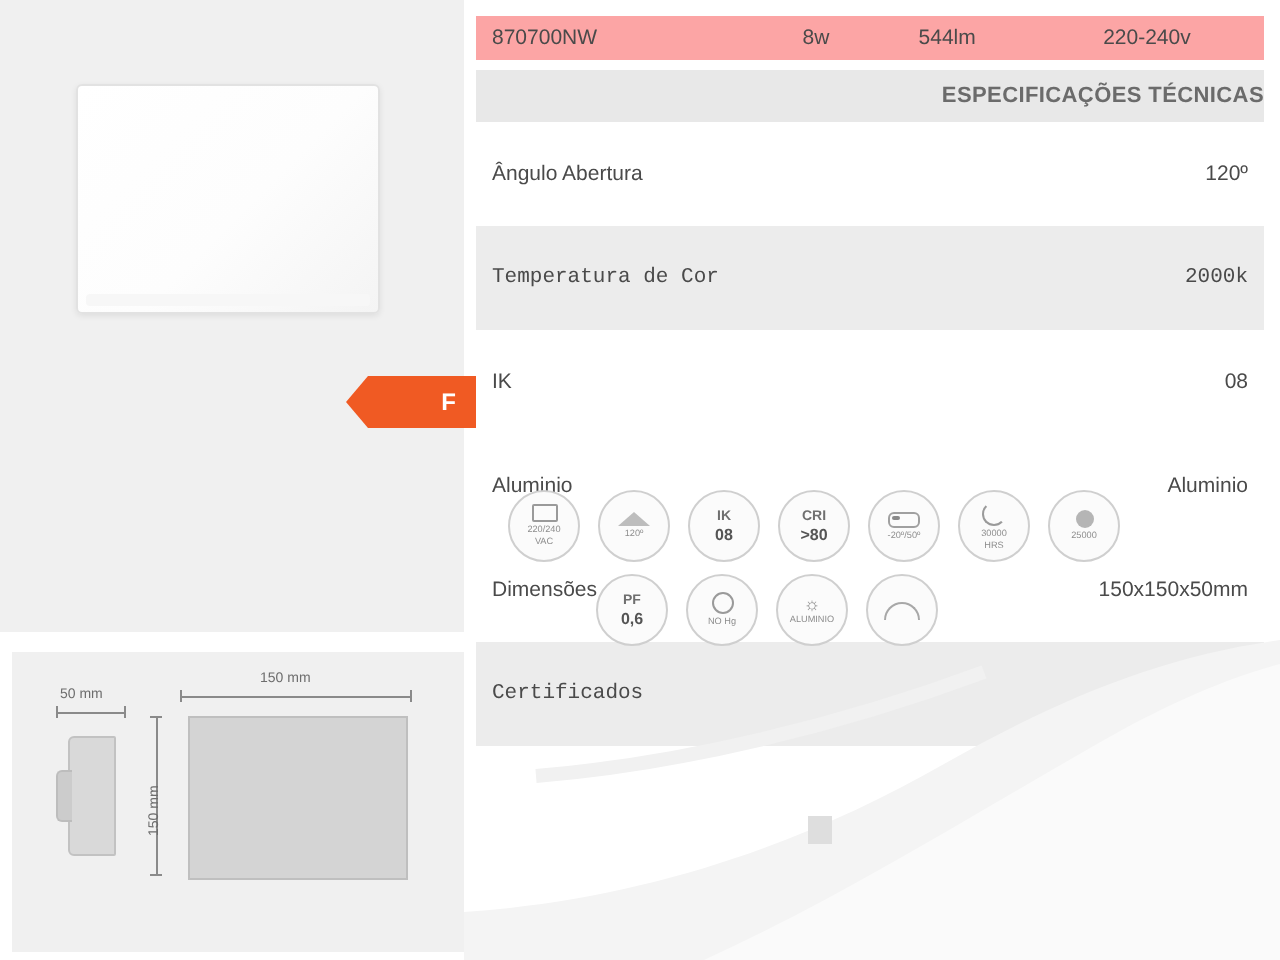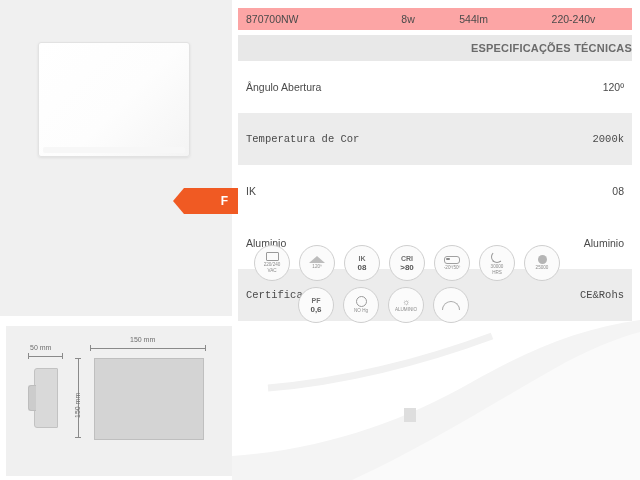--- a/index.html
+++ b/index.html
@@ -385,20 +385,24 @@
         <td class="v">2000k</td>
       </tr>
       <tr class="odd">
         <td class="k">IK</td>
         <td class="v">08</td>
       </tr>
       <tr class="odd">
         <td class="k">Aluminio</td>
         <td class="v">Aluminio</td>
       </tr>
+      <tr class="odd">
+        <td class="k">Dimensões</td>
+        <td class="v">150x150x50mm</td>
+      </tr>
       <tr class="even">
         <td class="k">Certificados</td>
         <td class="v">CE&amp;Rohs</td>
       </tr>
     </tbody>
       </table>
   </div>
 
   <div class="icons-area">
     <div class="icon-row">

